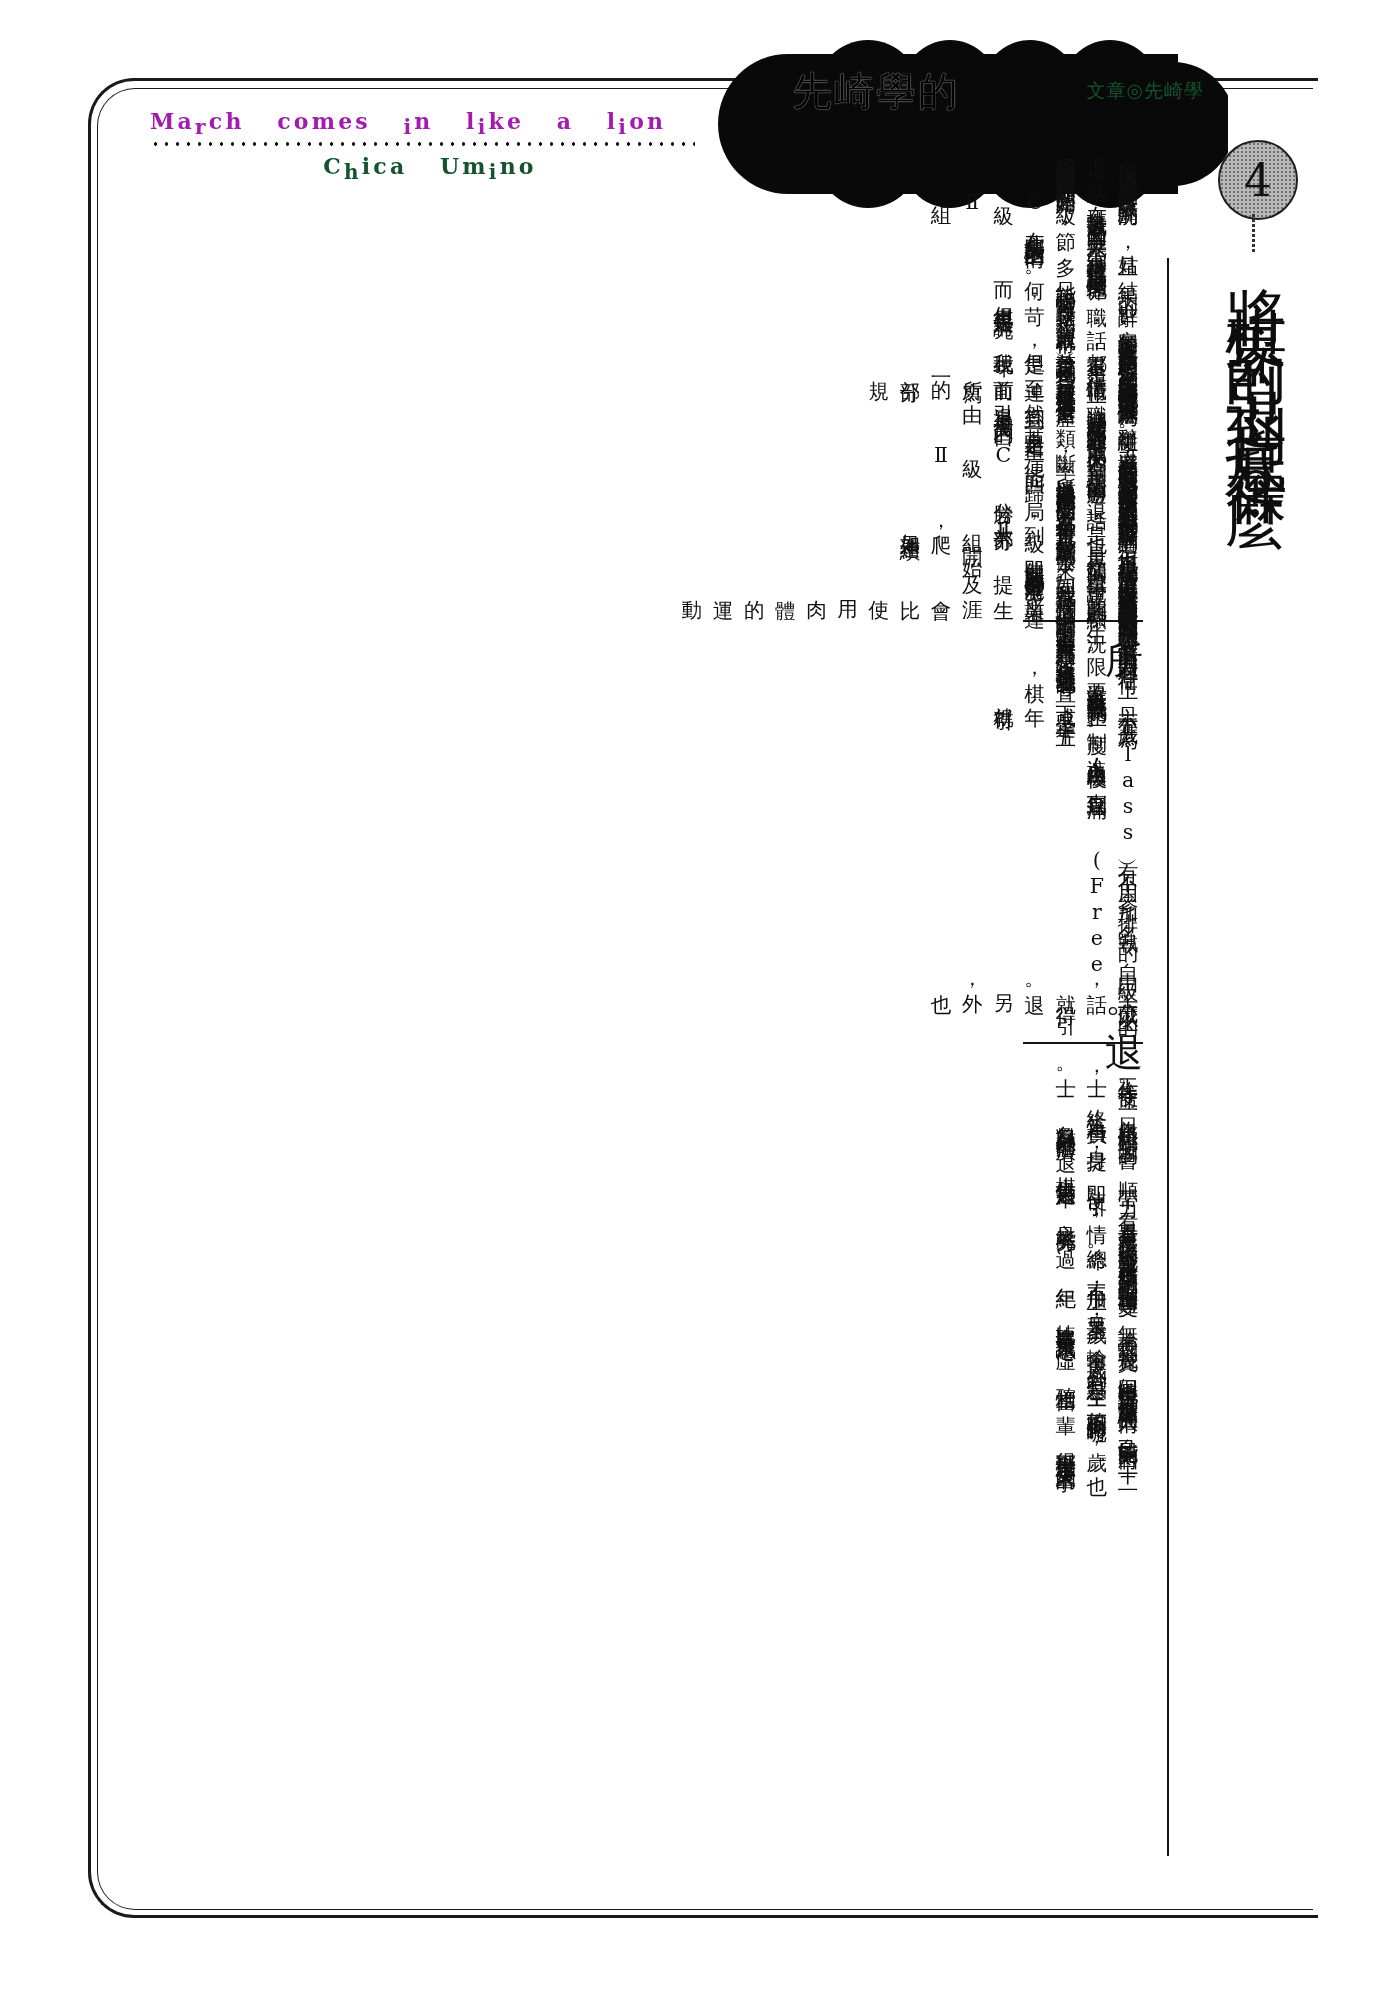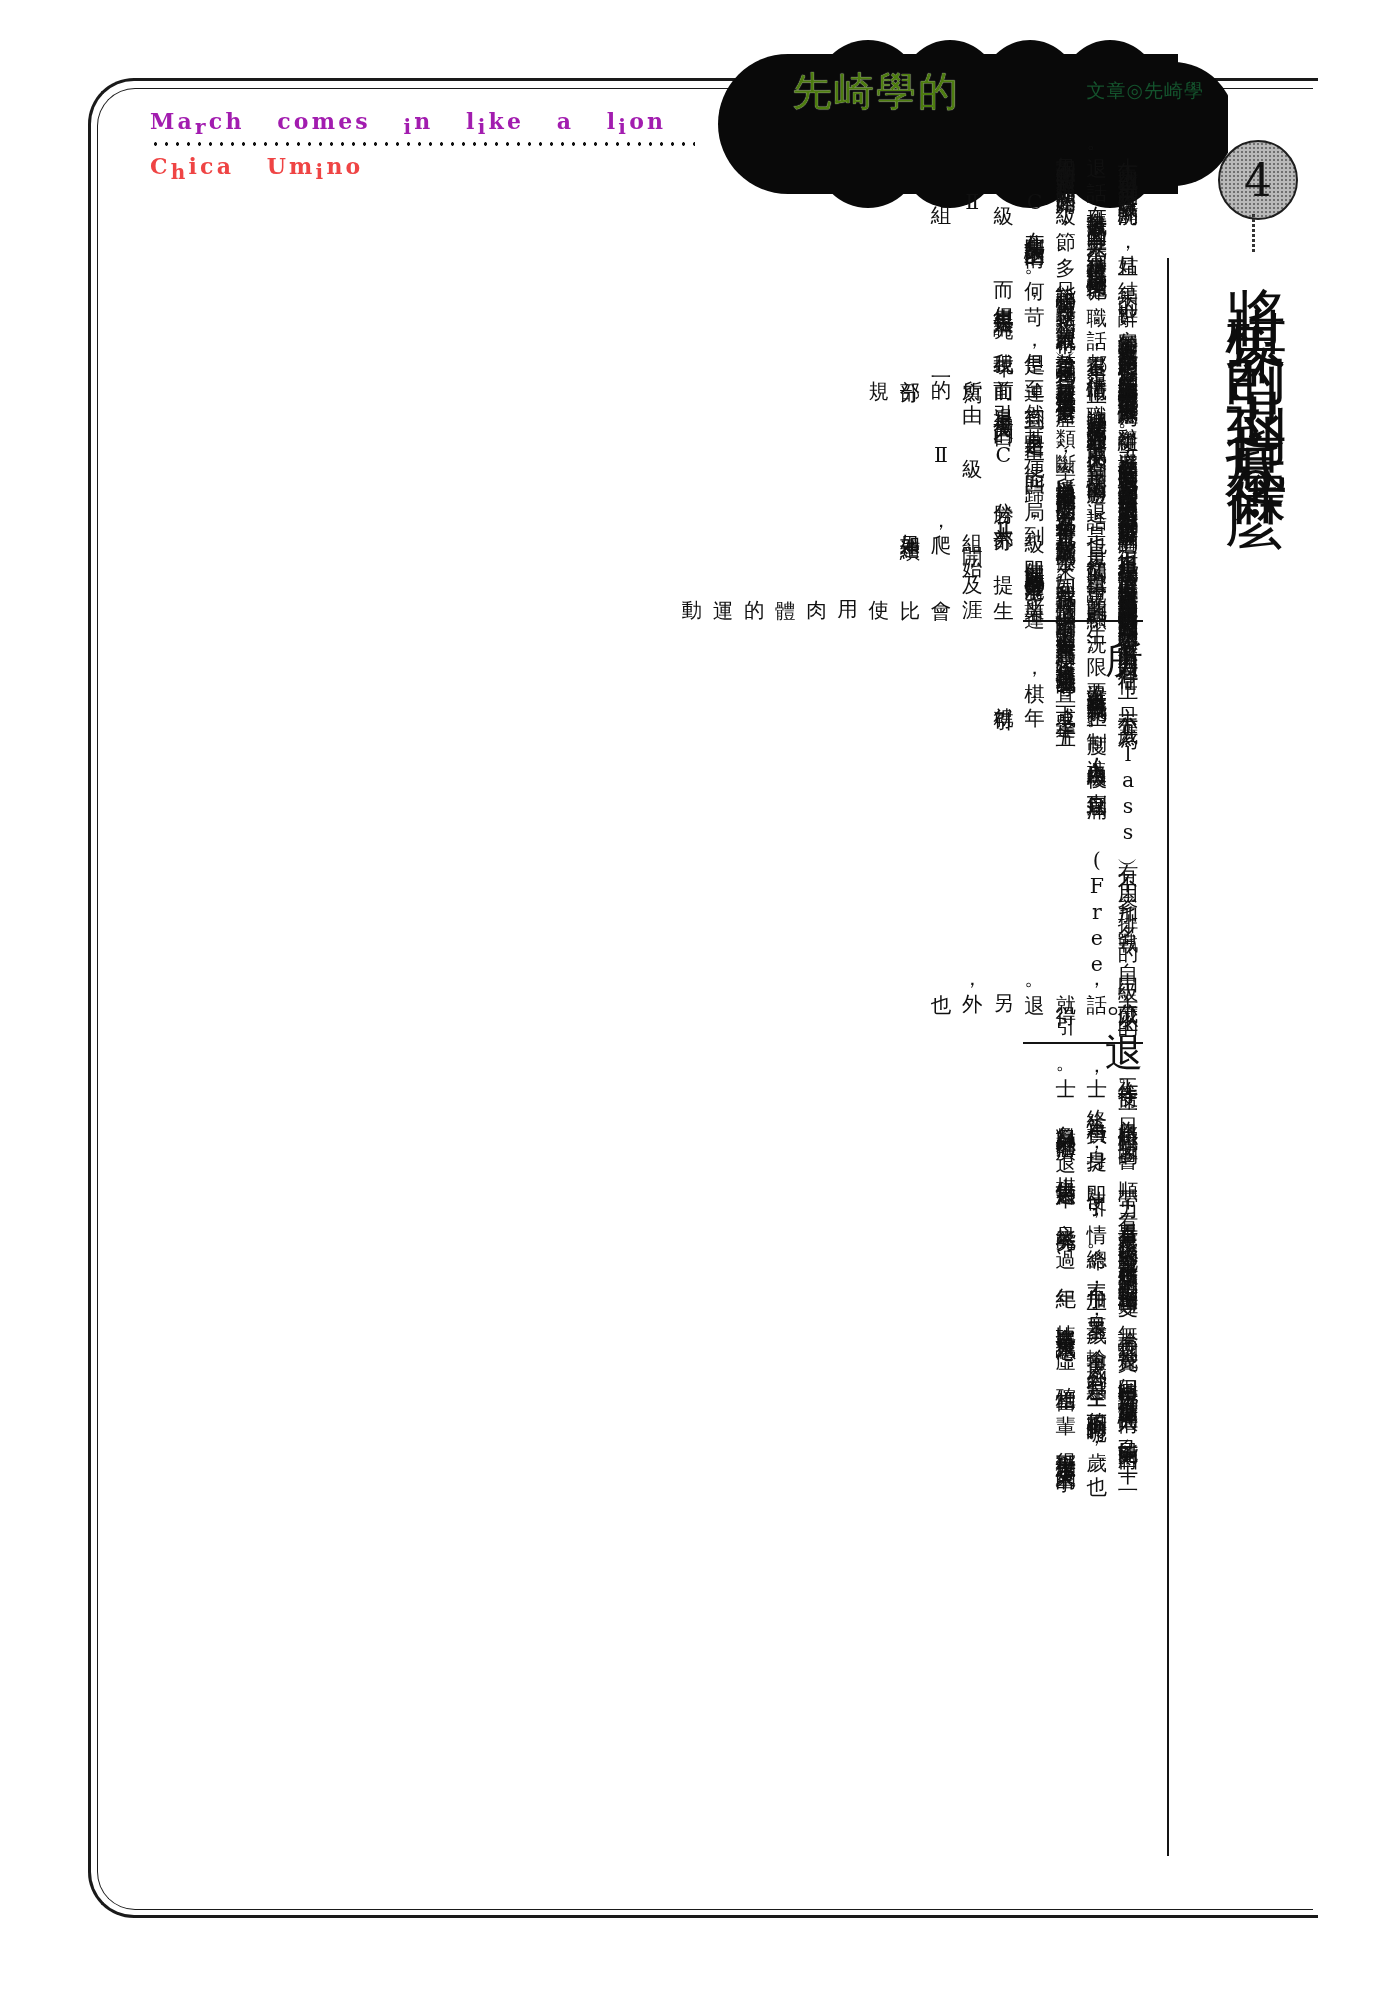--- a/index.html
+++ b/index.html
@@ -32,30 +32,30 @@
     font-weight:600;
   }
   .eng-title .dn{position:relative;top:5px;font-size:20px;}
   .eng-rule{
     margin:8px 0 7px 0;height:4px;width:545px;
     background-image:radial-gradient(circle, #111 1.6px, transparent 1.9px);
     background-size:11px 4px;background-repeat:repeat-x;
   }
   .eng-author{
     font-family:"DejaVu Serif","Liberation Serif",serif;
-    font-size:22px;letter-spacing:3.2px;color:#ef4444;white-space:nowrap;font-weight:600;
+    font-size:22px;letter-spacing:3.2px;color:#14532d;white-space:nowrap;font-weight:600;text-align:center;
   }
   .eng-author .dn{position:relative;top:5px;font-size:20px;}
 
   
   .banner{position:absolute;left:718px;top:40px;width:510px;height:168px;}
   .banner svg{display:block;width:100%;height:100%;}
   .banner-text{
     position:absolute;left:74px;top:22px;
-    color:#4d7c0f;font-family:"DejaVu Serif","Liberation Serif",serif;
+    color:#000000;font-family:"DejaVu Serif","Liberation Serif",serif;
     font-size:40px;line-height:1.45;letter-spacing:2px;font-weight:400;
     text-shadow:0 0 1px #fff;
   }
   .banner-byline{
     position:absolute;right:24px;top:38px;color:#14532d;
     font-family:"DejaVu Serif","Liberation Serif",serif;
     font-size:19px;letter-spacing:1px;white-space:nowrap;
   }
 
   

